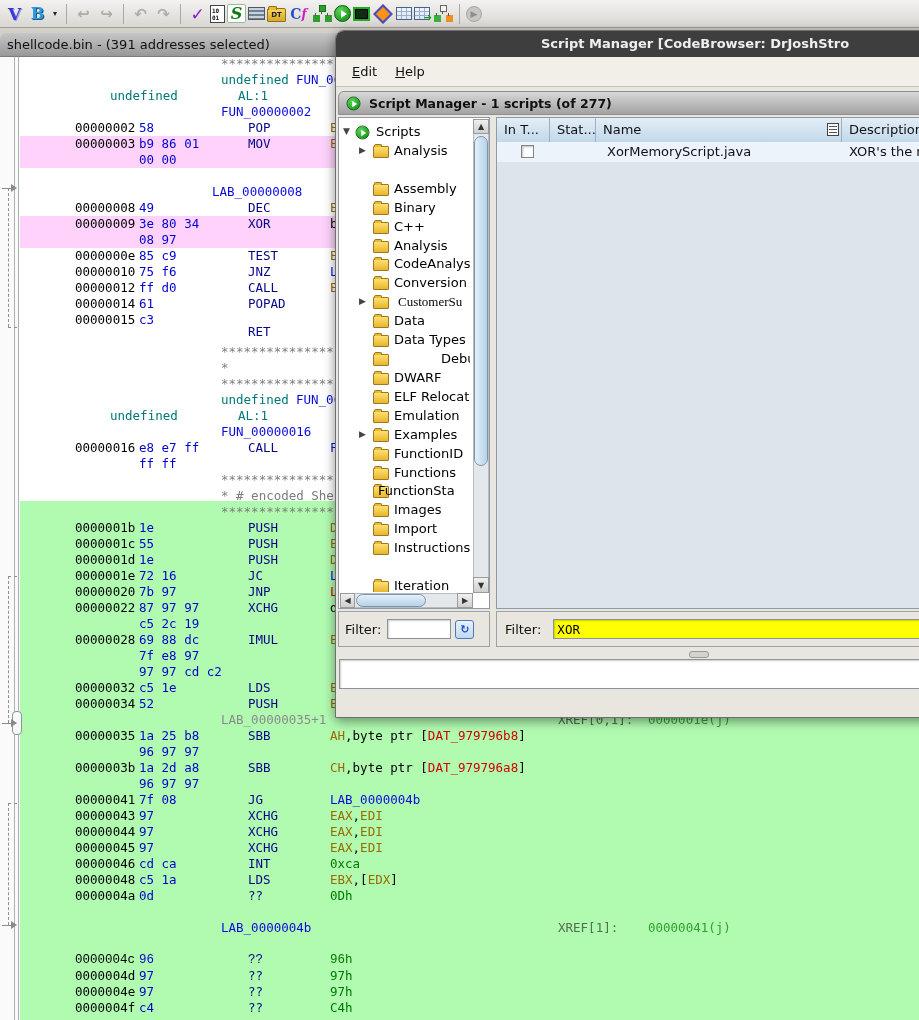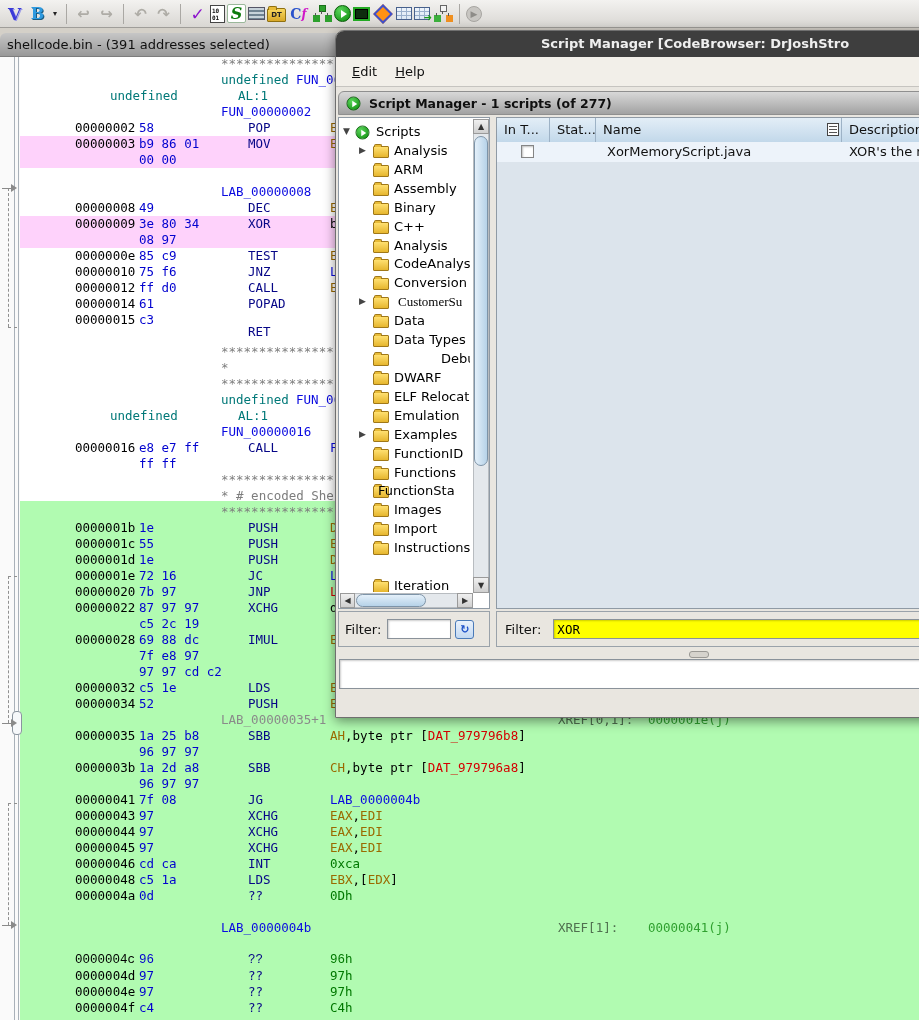--- a/index.html
+++ b/index.html
@@ -206,21 +206,21 @@
     <div id="listing-rows">
         <div class="hl" style="top: 136px; height: 32px;"></div>
         <div class="hl" style="top: 216px; height: 32px;"></div>
         <div class="lrow" style="top: 56px;"><span class="litem c-cmt" style="left: 221px;">**********************</span></div>
         <div class="lrow" style="top: 72px;"><span class="litem c-type" style="left: 221px;">undefined </span><span class="litem c-label" style="left: 296px;">FUN_00000002</span></div>
         <div class="lrow" style="top: 88px;"><span class="litem c-type" style="left: 110px;">undefined</span><span class="litem c-type" style="left: 238px;">AL:1</span></div>
         <div class="lrow" style="top: 104px;"><span class="litem c-label" style="left: 221px;">FUN_00000002</span></div>
         <div class="lrow" style="top: 120px;"><span class="litem c-addr" style="left: 75px;">00000002</span><span class="litem c-byte" style="left: 139px;">58</span><span class="litem c-mn" style="left: 248px;">POP</span><span class="litem c-reg" style="left: 330px;">E</span></div>
         <div class="lrow" style="top: 136px;"><span class="litem c-addr" style="left: 75px;">00000003</span><span class="litem c-byte" style="left: 139px;">b9 86 01</span><span class="litem c-mn" style="left: 248px;">MOV</span><span class="litem c-reg" style="left: 330px;">E</span></div>
         <div class="lrow" style="top: 152px;"><span class="litem c-byte" style="left: 139px;">00 00</span></div>
-        <div class="lrow" style="top: 184px;"><span class="litem c-label" style="left: 221px;">LAB_00000008</span></div>
+        <div class="lrow" style="top: 184px;"><span class="litem c-label" style="left: 212px;">LAB_00000008</span></div>
         <div class="lrow" style="top: 200px;"><span class="litem c-addr" style="left: 75px;">00000008</span><span class="litem c-byte" style="left: 139px;">49</span><span class="litem c-mn" style="left: 248px;">DEC</span><span class="litem c-reg" style="left: 330px;">E</span></div>
         <div class="lrow" style="top: 216px;"><span class="litem c-addr" style="left: 75px;">00000009</span><span class="litem c-byte" style="left: 139px;">3e 80 34</span><span class="litem c-mn" style="left: 248px;">XOR</span><span class="litem c-plain" style="left: 330px;">b</span></div>
         <div class="lrow" style="top: 232px;"><span class="litem c-byte" style="left: 139px;">08 97</span></div>
         <div class="lrow" style="top: 248px;"><span class="litem c-addr" style="left: 75px;">0000000e</span><span class="litem c-byte" style="left: 139px;">85 c9</span><span class="litem c-mn" style="left: 248px;">TEST</span><span class="litem c-reg" style="left: 330px;">E</span></div>
         <div class="lrow" style="top: 264px;"><span class="litem c-addr" style="left: 75px;">00000010</span><span class="litem c-byte" style="left: 139px;">75 f6</span><span class="litem c-mn" style="left: 248px;">JNZ</span><span class="litem c-label" style="left: 330px;">L</span></div>
         <div class="lrow" style="top: 280px;"><span class="litem c-addr" style="left: 75px;">00000012</span><span class="litem c-byte" style="left: 139px;">ff d0</span><span class="litem c-mn" style="left: 248px;">CALL</span><span class="litem c-reg" style="left: 330px;">E</span></div>
         <div class="lrow" style="top: 296px;"><span class="litem c-addr" style="left: 75px;">00000014</span><span class="litem c-byte" style="left: 139px;">61</span><span class="litem c-mn" style="left: 248px;">POPAD</span></div>
         <div class="lrow" style="top: 312px;"><span class="litem c-addr" style="left: 75px;">00000015</span><span class="litem c-byte" style="left: 139px;">c3</span><span class="litem c-mn" style="left: 248px; margin-top: 12px;">RET</span></div>
         <div class="lrow" style="top: 344px;"><span class="litem c-cmt" style="left: 221px;">**********************</span></div>
         <div class="lrow" style="top: 360px;"><span class="litem c-cmt" style="left: 221px;">*</span></div>
@@ -293,24 +293,20 @@
           <div class="trow" style="top: 3px;">
             <span class="texp" style="left: 3px;">▼</span>
             <span class="play-icon tree-root-icon" style="left: 14px;"></span>
             <span class="tlab" style="left: 36px;">Scripts</span>
           </div>
           <div class="trow" style="top: 21.92px;">
             <span class="texp" style="left: 19px;">▶</span>
             <span class="folder" style="left: 33px;"></span>
             <span class="tlab" style="left: 54px;">Analysis</span>
           </div>
-          <div class="trow" style="top: 40.84px;">
-            <span class="folder" style="left: 33px;"></span>
-            <span class="tlab" style="left: 54px;">ARM</span>
-          </div>
           <div class="trow" style="top: 59.76px;">
             <span class="folder" style="left: 33px;"></span>
             <span class="tlab" style="left: 54px;">Assembly</span>
           </div>
           <div class="trow" style="top: 78.68px;">
             <span class="folder" style="left: 33px;"></span>
             <span class="tlab" style="left: 54px;">Binary</span>
           </div>
           <div class="trow" style="top: 97.6px;">
             <span class="folder" style="left: 33px;"></span>

